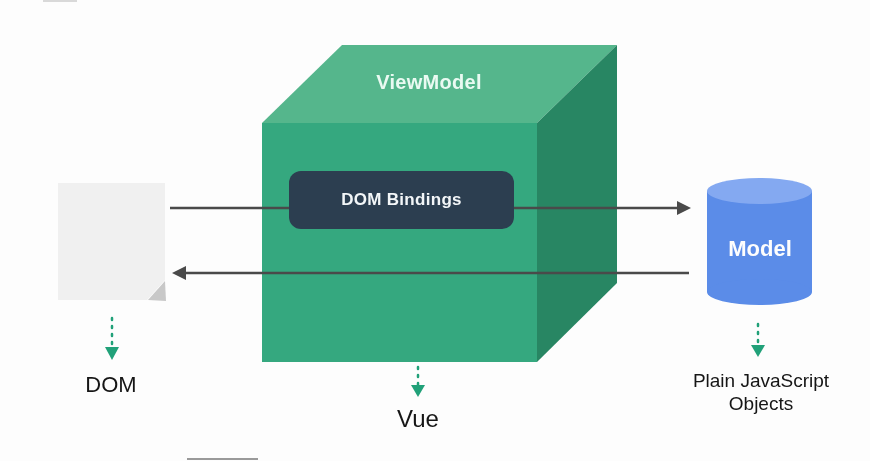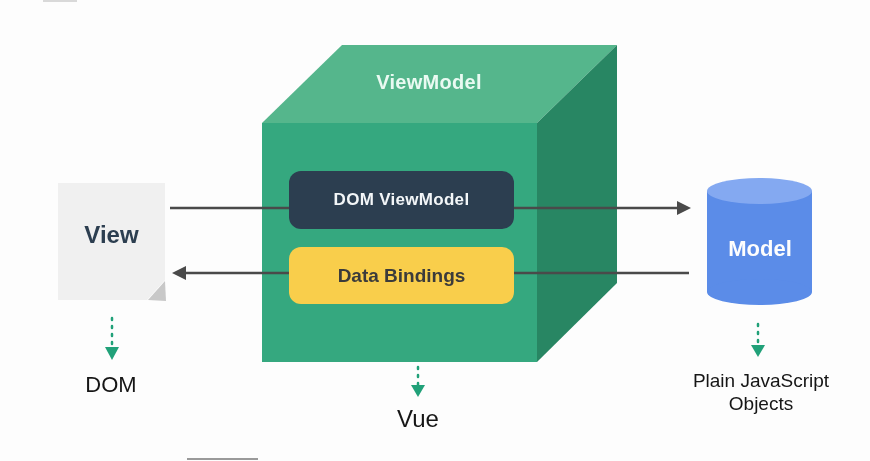--- a/index.html
+++ b/index.html
@@ -111,28 +111,24 @@
 
     <g>
       <line x1="758" y1="324" x2="758" y2="344" stroke-width="2.5" stroke-dasharray="2 6" stroke-linecap="round" stroke="#21a179"></line>
       <polygon points="751,345 765,345 758,357" fill="#21a179"></polygon>
     </g>
   </svg>
 
   <div class="lbl viewmodel-label">ViewModel</div>
 
   <div class="box box-dom">
-    <span>DOM ViewModel</span>
+    <span>DOM Bindings</span>
   </div>
 
-  <div class="box box-data">
-    <span>Data Bindings</span>
-  </div>
 
-  <div class="lbl view-label">View</div>
 
   <div class="lbl dom-label">DOM</div>
 
   <div class="lbl model-label">Model</div>
 
   <div class="lbl pjo-label">
     <span>Plain JavaScript</span><br>
     <span>Objects</span>
   </div>
 

